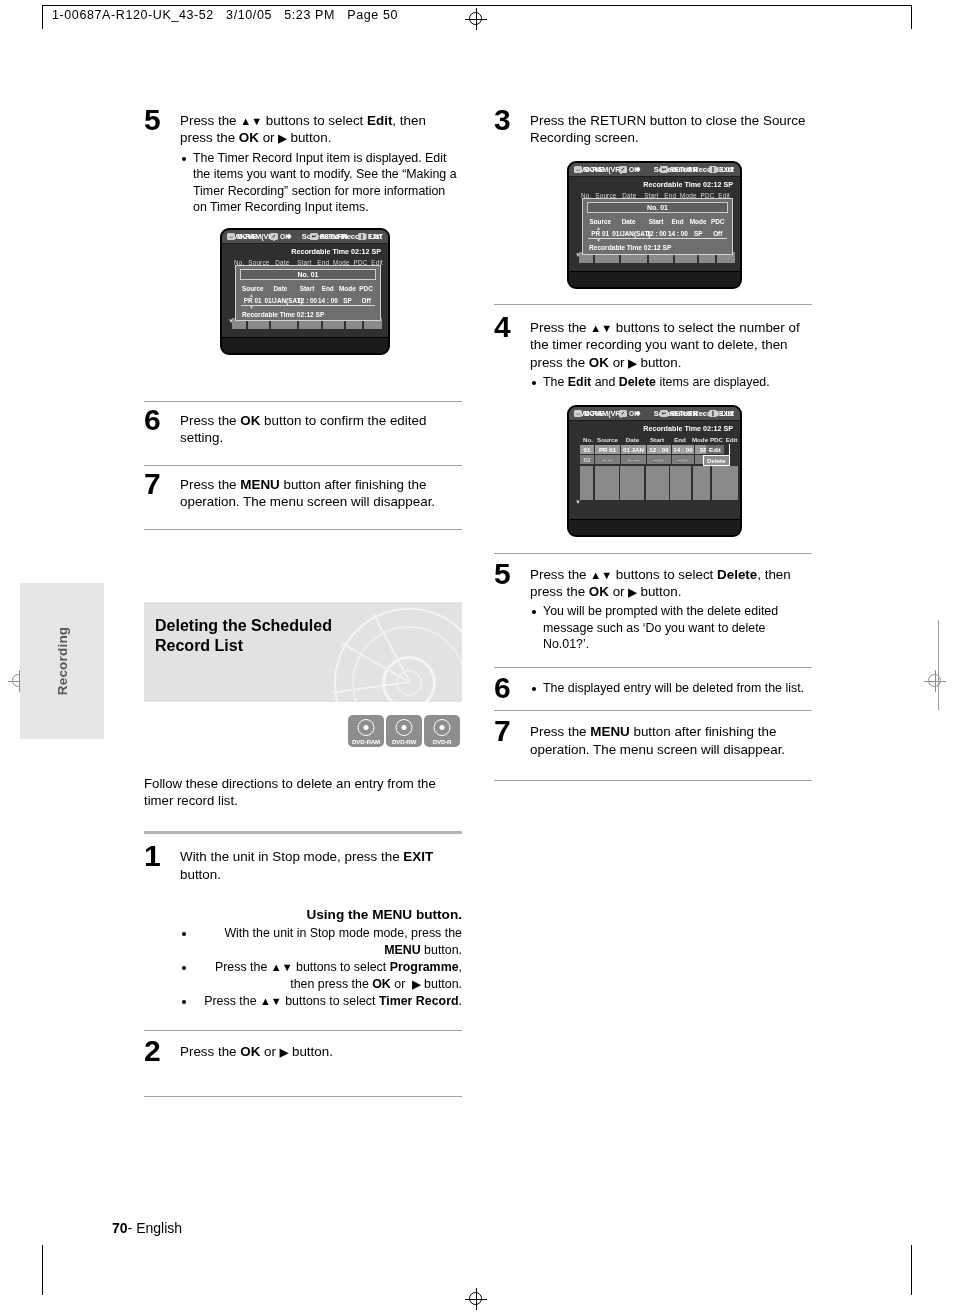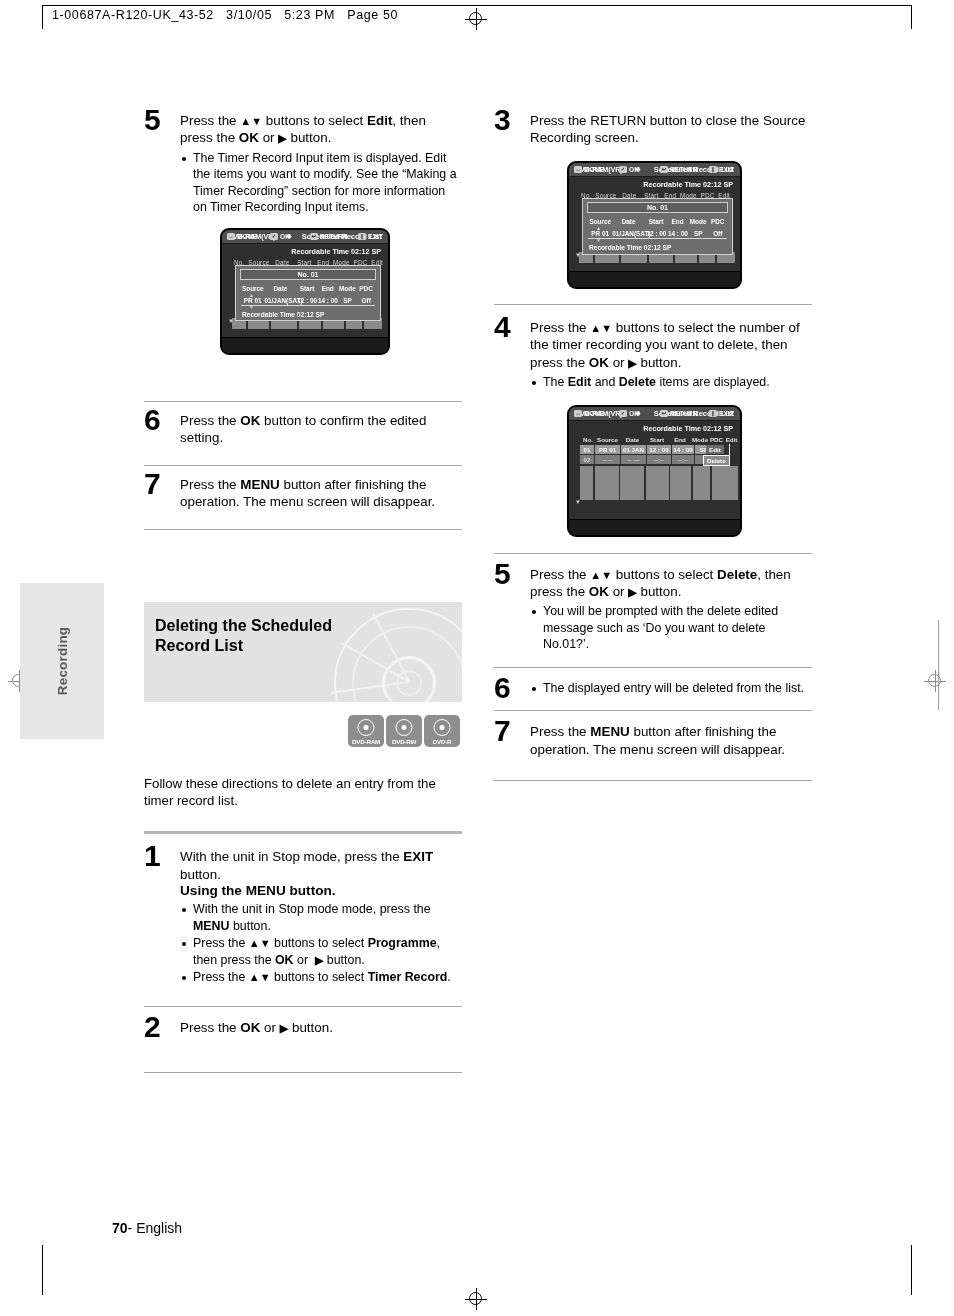--- a/index.html
+++ b/index.html
@@ -598,21 +598,21 @@
 
   <div class="rule thick" style="margin-top:22px;"></div>
 
   <div class="step" style="margin-top:14px;">
     <div class="step-num">1</div>
     <div class="step-body">
       With the unit in Stop mode, press the <b>EXIT</b> button.
     </div>
   </div>
 
-  <div style="padding-left:36px;">
+  <div style="margin-top:24px; padding-left:36px;text-align:right;">
     <div class="subhead">Using the MENU button.</div>
     <ul class="bullets">
       <li>With the unit in Stop mode mode, press the <b>MENU</b> button.</li>
       <li>Press the <b class="tri">▲▼</b> buttons to select <b>Programme</b>, then press the <b>OK</b> or&nbsp; <b class="tri">▶</b> button.</li>
       <li>Press the <b class="tri">▲▼</b> buttons to select <b>Timer Record</b>.</li>
     </ul>
   </div>
 
   <div class="rule" style="margin-top:20px;"></div>
 

